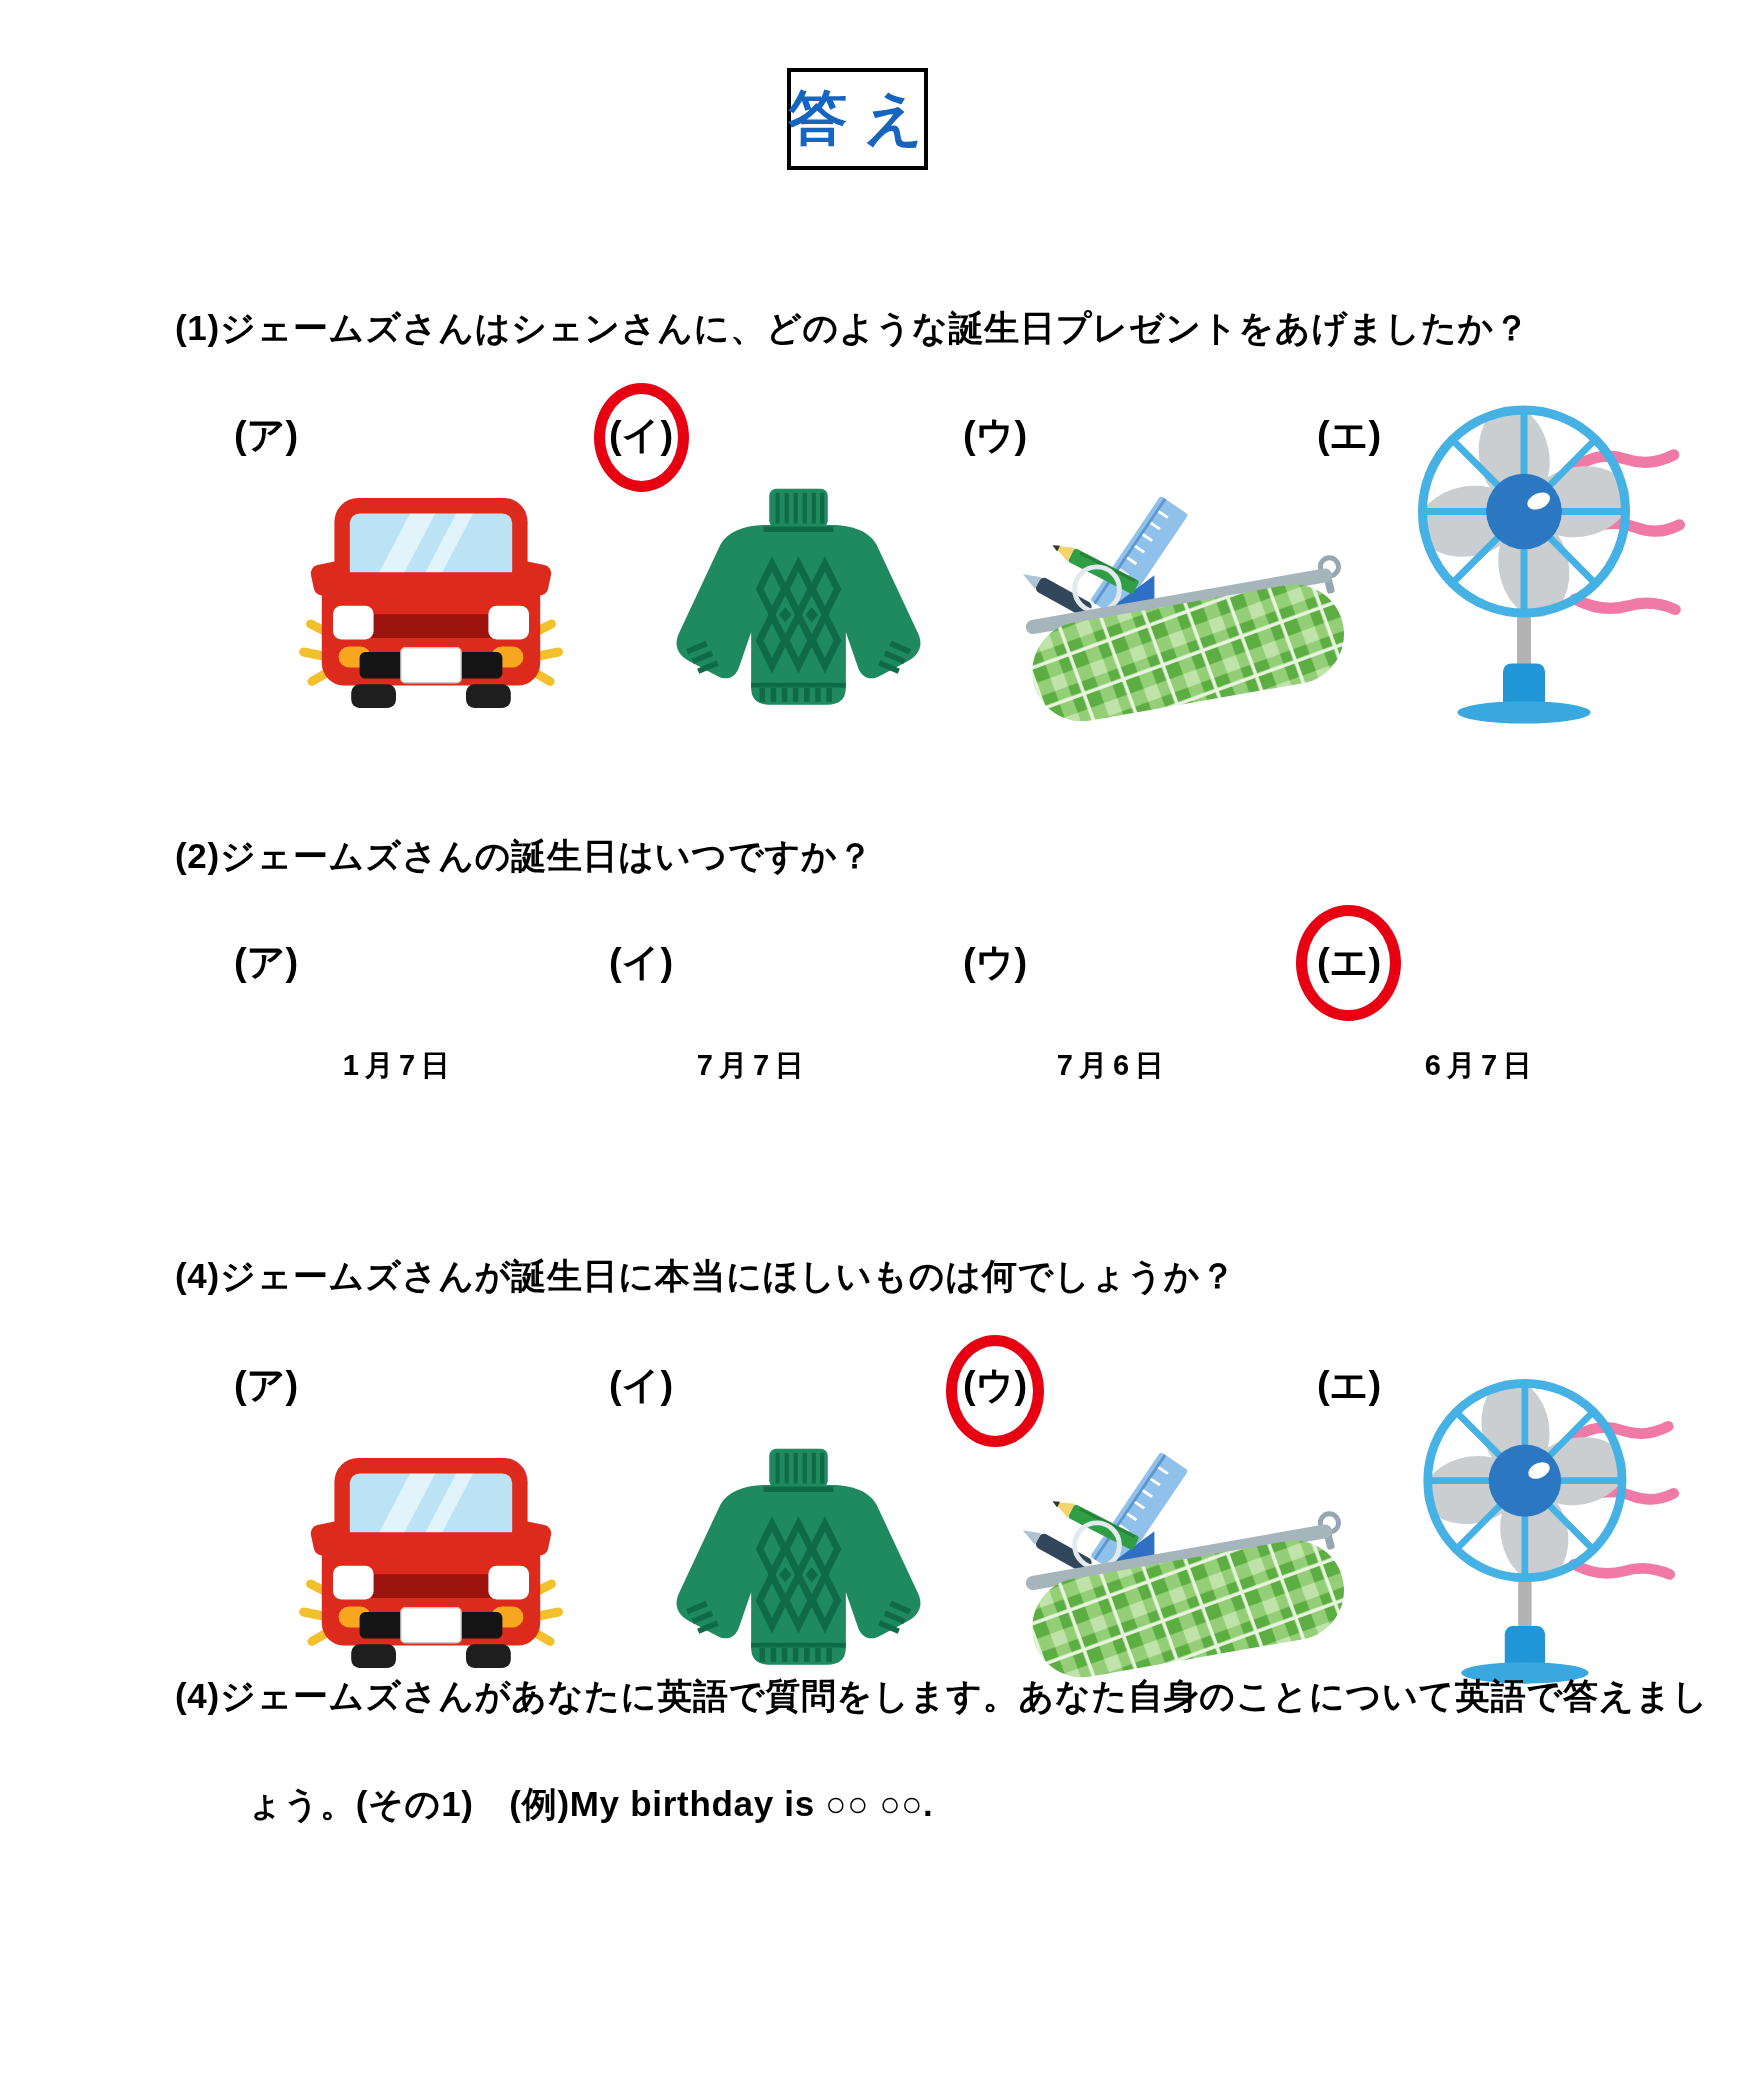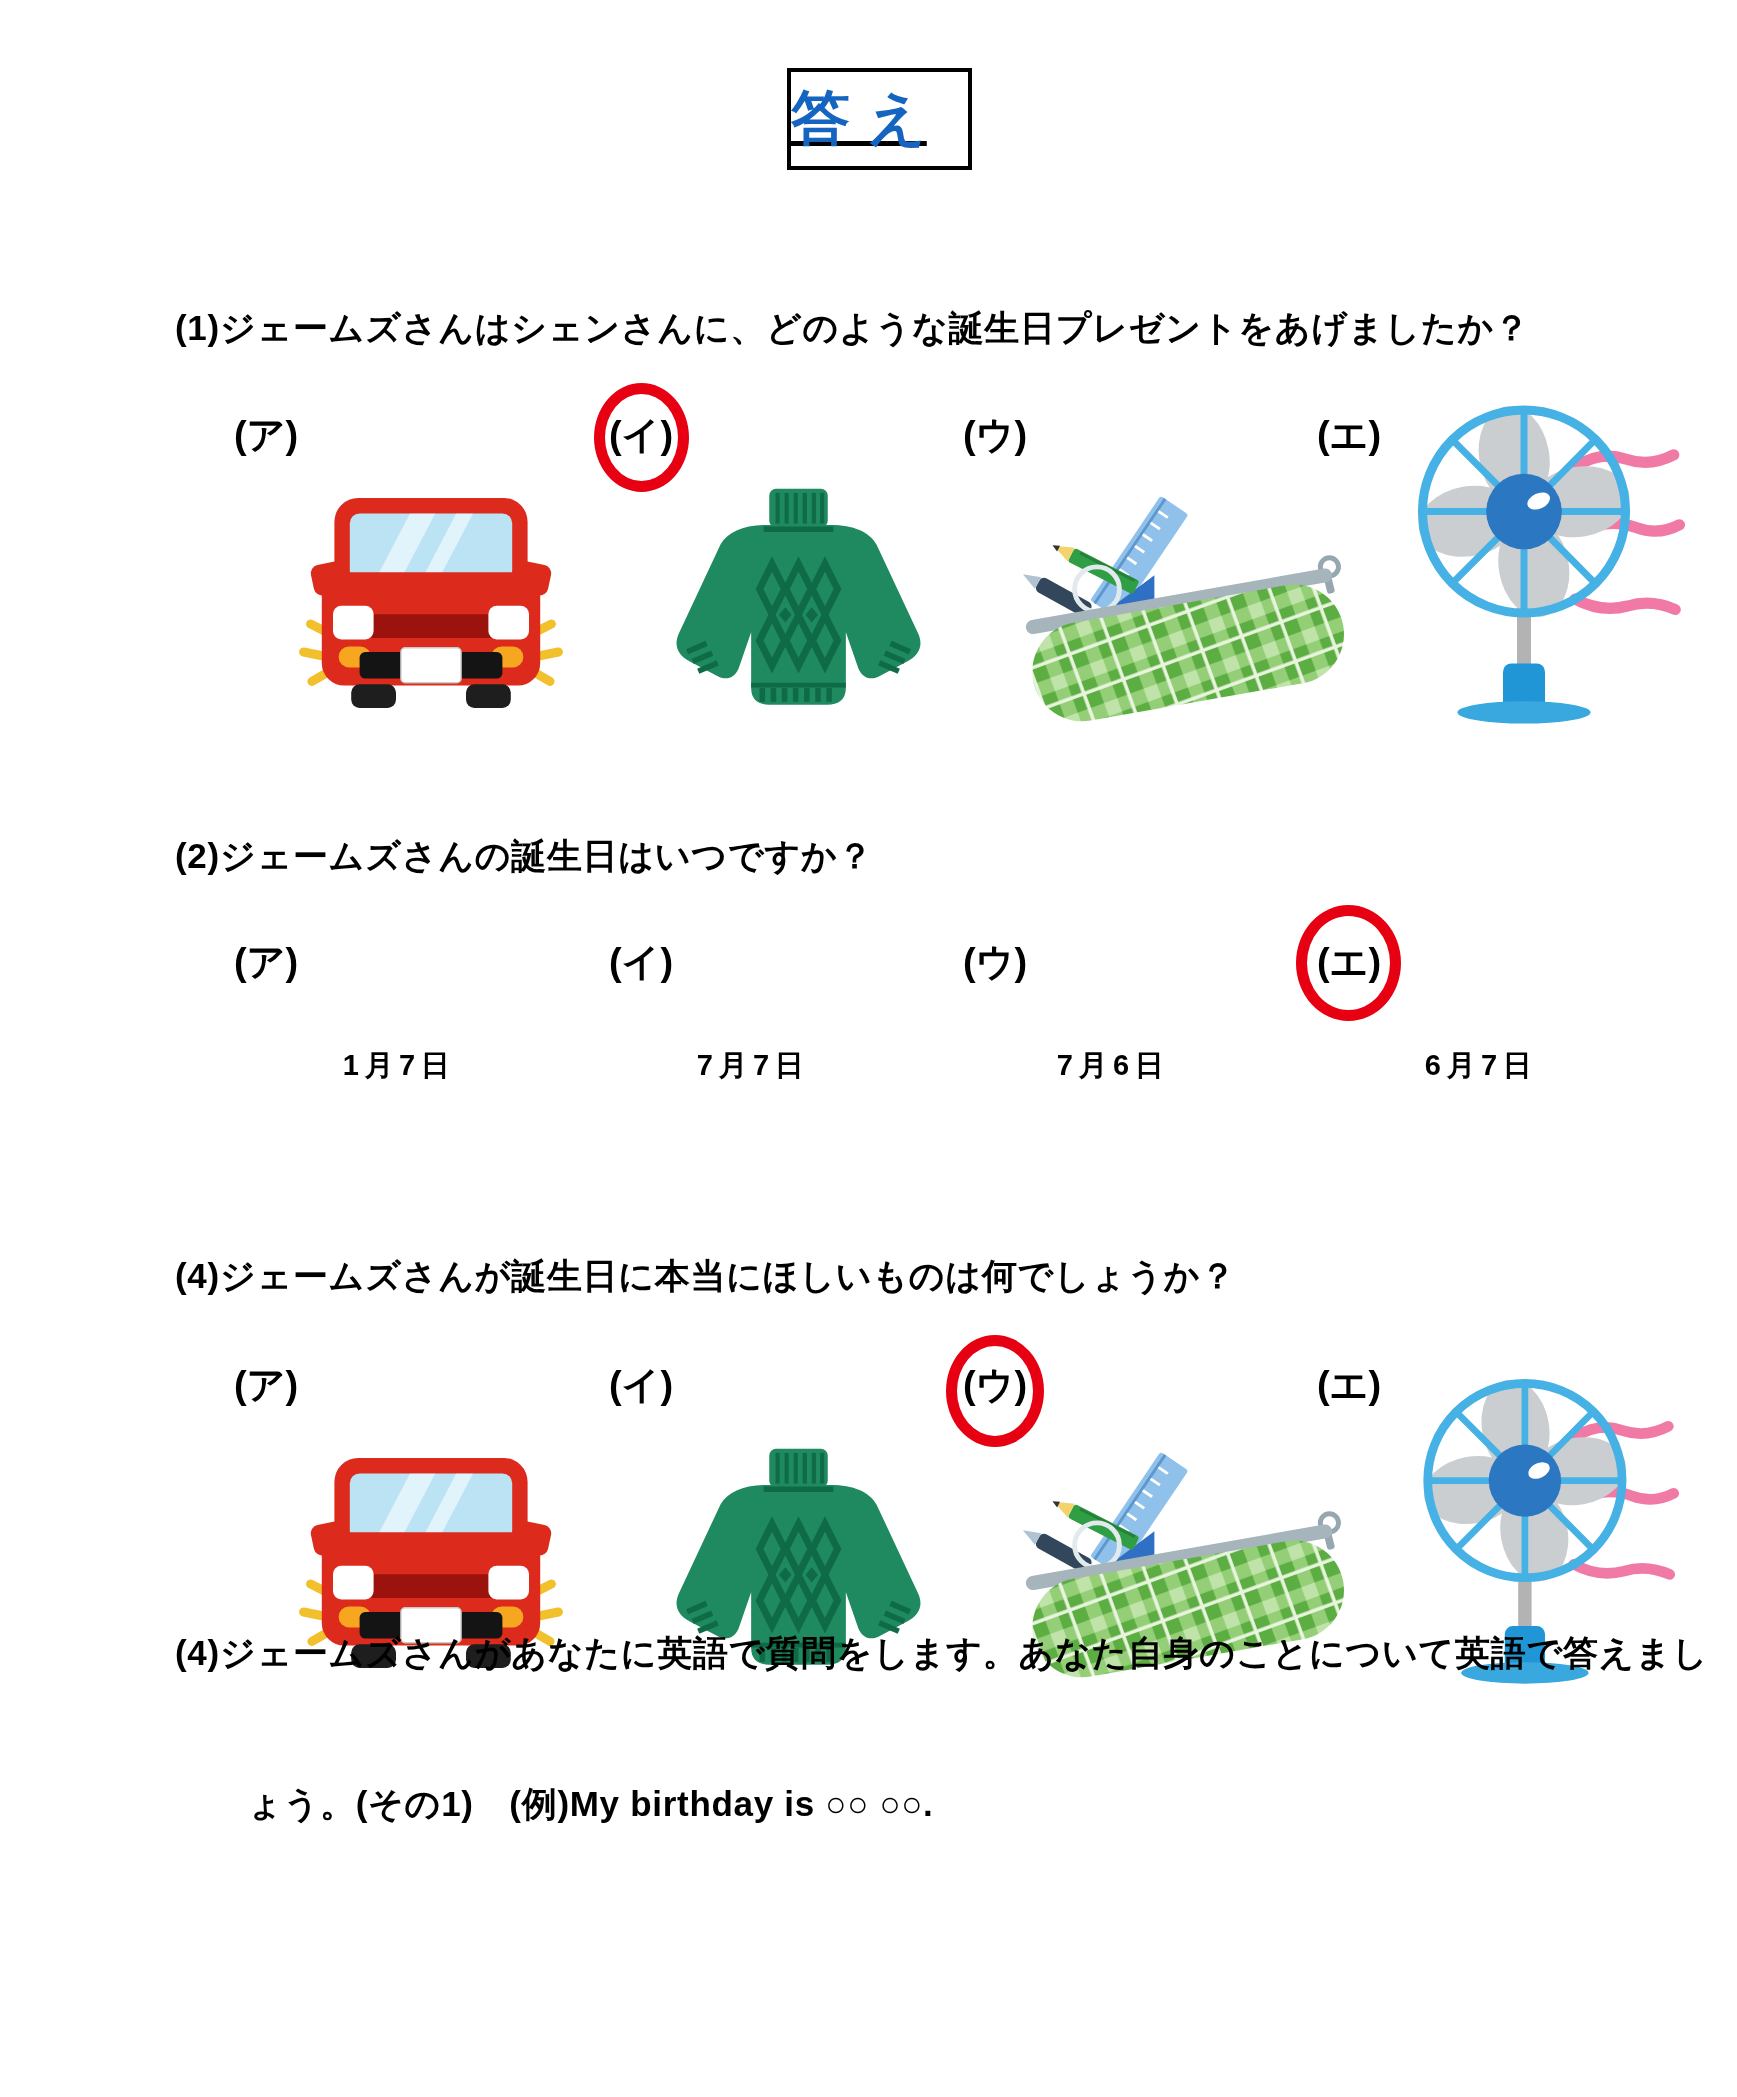--- a/index.html
+++ b/index.html
@@ -10,23 +10,23 @@
   }
   .abs { position:absolute; }
   .qtext { font-size:35px; font-weight:bold; white-space:nowrap; letter-spacing:0.7px; }
   .opt   { font-size:38px; font-weight:bold; width:154px; text-align:center; white-space:nowrap; }
   .date  { font-size:29px; font-weight:bold; width:238px; text-align:center; white-space:nowrap; letter-spacing:5.6px; }
   .answer-circle {
     border:11.2px solid #E60012; border-radius:50%;
     box-sizing:border-box; background:transparent;
   }
   .title-box {
-    left:787px; top:68px; width:185px; height:102px;
+    left:787px; top:68px; width:141px; height:102px;
     border:4.9px solid #000; box-sizing:border-box;
-    display:flex; align-items:center; justify-content:flex-start;text-decoration:underline;
+    display:flex; align-items:center; justify-content:flex-end;
   }
   .title-text { color:#1565C0; font-size:59px; font-weight:bold; white-space:pre; }
   svg.pic { display:block; }
 </style>
 </head>
 <body>
 
 <svg width="0" height="0" style="position:absolute" aria-hidden="true">
   <defs>
     <pattern id="plaid" width="60" height="60" patternUnits="userSpaceOnUse" patternTransform="rotate(-10)">
@@ -225,18 +225,18 @@
   <svg class="abs pic" style="left:662px; top:1444px;" width="273" height="231" viewBox="0 0 390 330">
       <use href="#sym-sweater"></use>
     </svg>
   <svg class="abs pic" style="left:1013px; top:1440px;" width="350" height="242" viewBox="0 0 500 345">
       <use href="#sym-pcase"></use>
     </svg>
   <svg class="abs pic" style="left:1405px; top:1370px;" width="280" height="315" preserveAspectRatio="none" viewBox="0 0 400 450">
       <use href="#sym-fan"></use>
     </svg>
 
-  <div class="abs qtext" style="left:175px; top:1630px;">(4)ジェームズさんがあなたに英語で質問をします。あなた自身のことについて英語で答えまし</div>
+  <div class="abs qtext" style="left:175px; top:1673px;">(4)ジェームズさんがあなたに英語で質問をします。あなた自身のことについて英語で答えまし</div>
   <div class="abs qtext" style="left:231px; top:1781px;margin-left:16px;">ょう。(その1)　(例)My birthday is ○○ ○○.</div>
 
 
 </div>
 
 
 </body></html>

